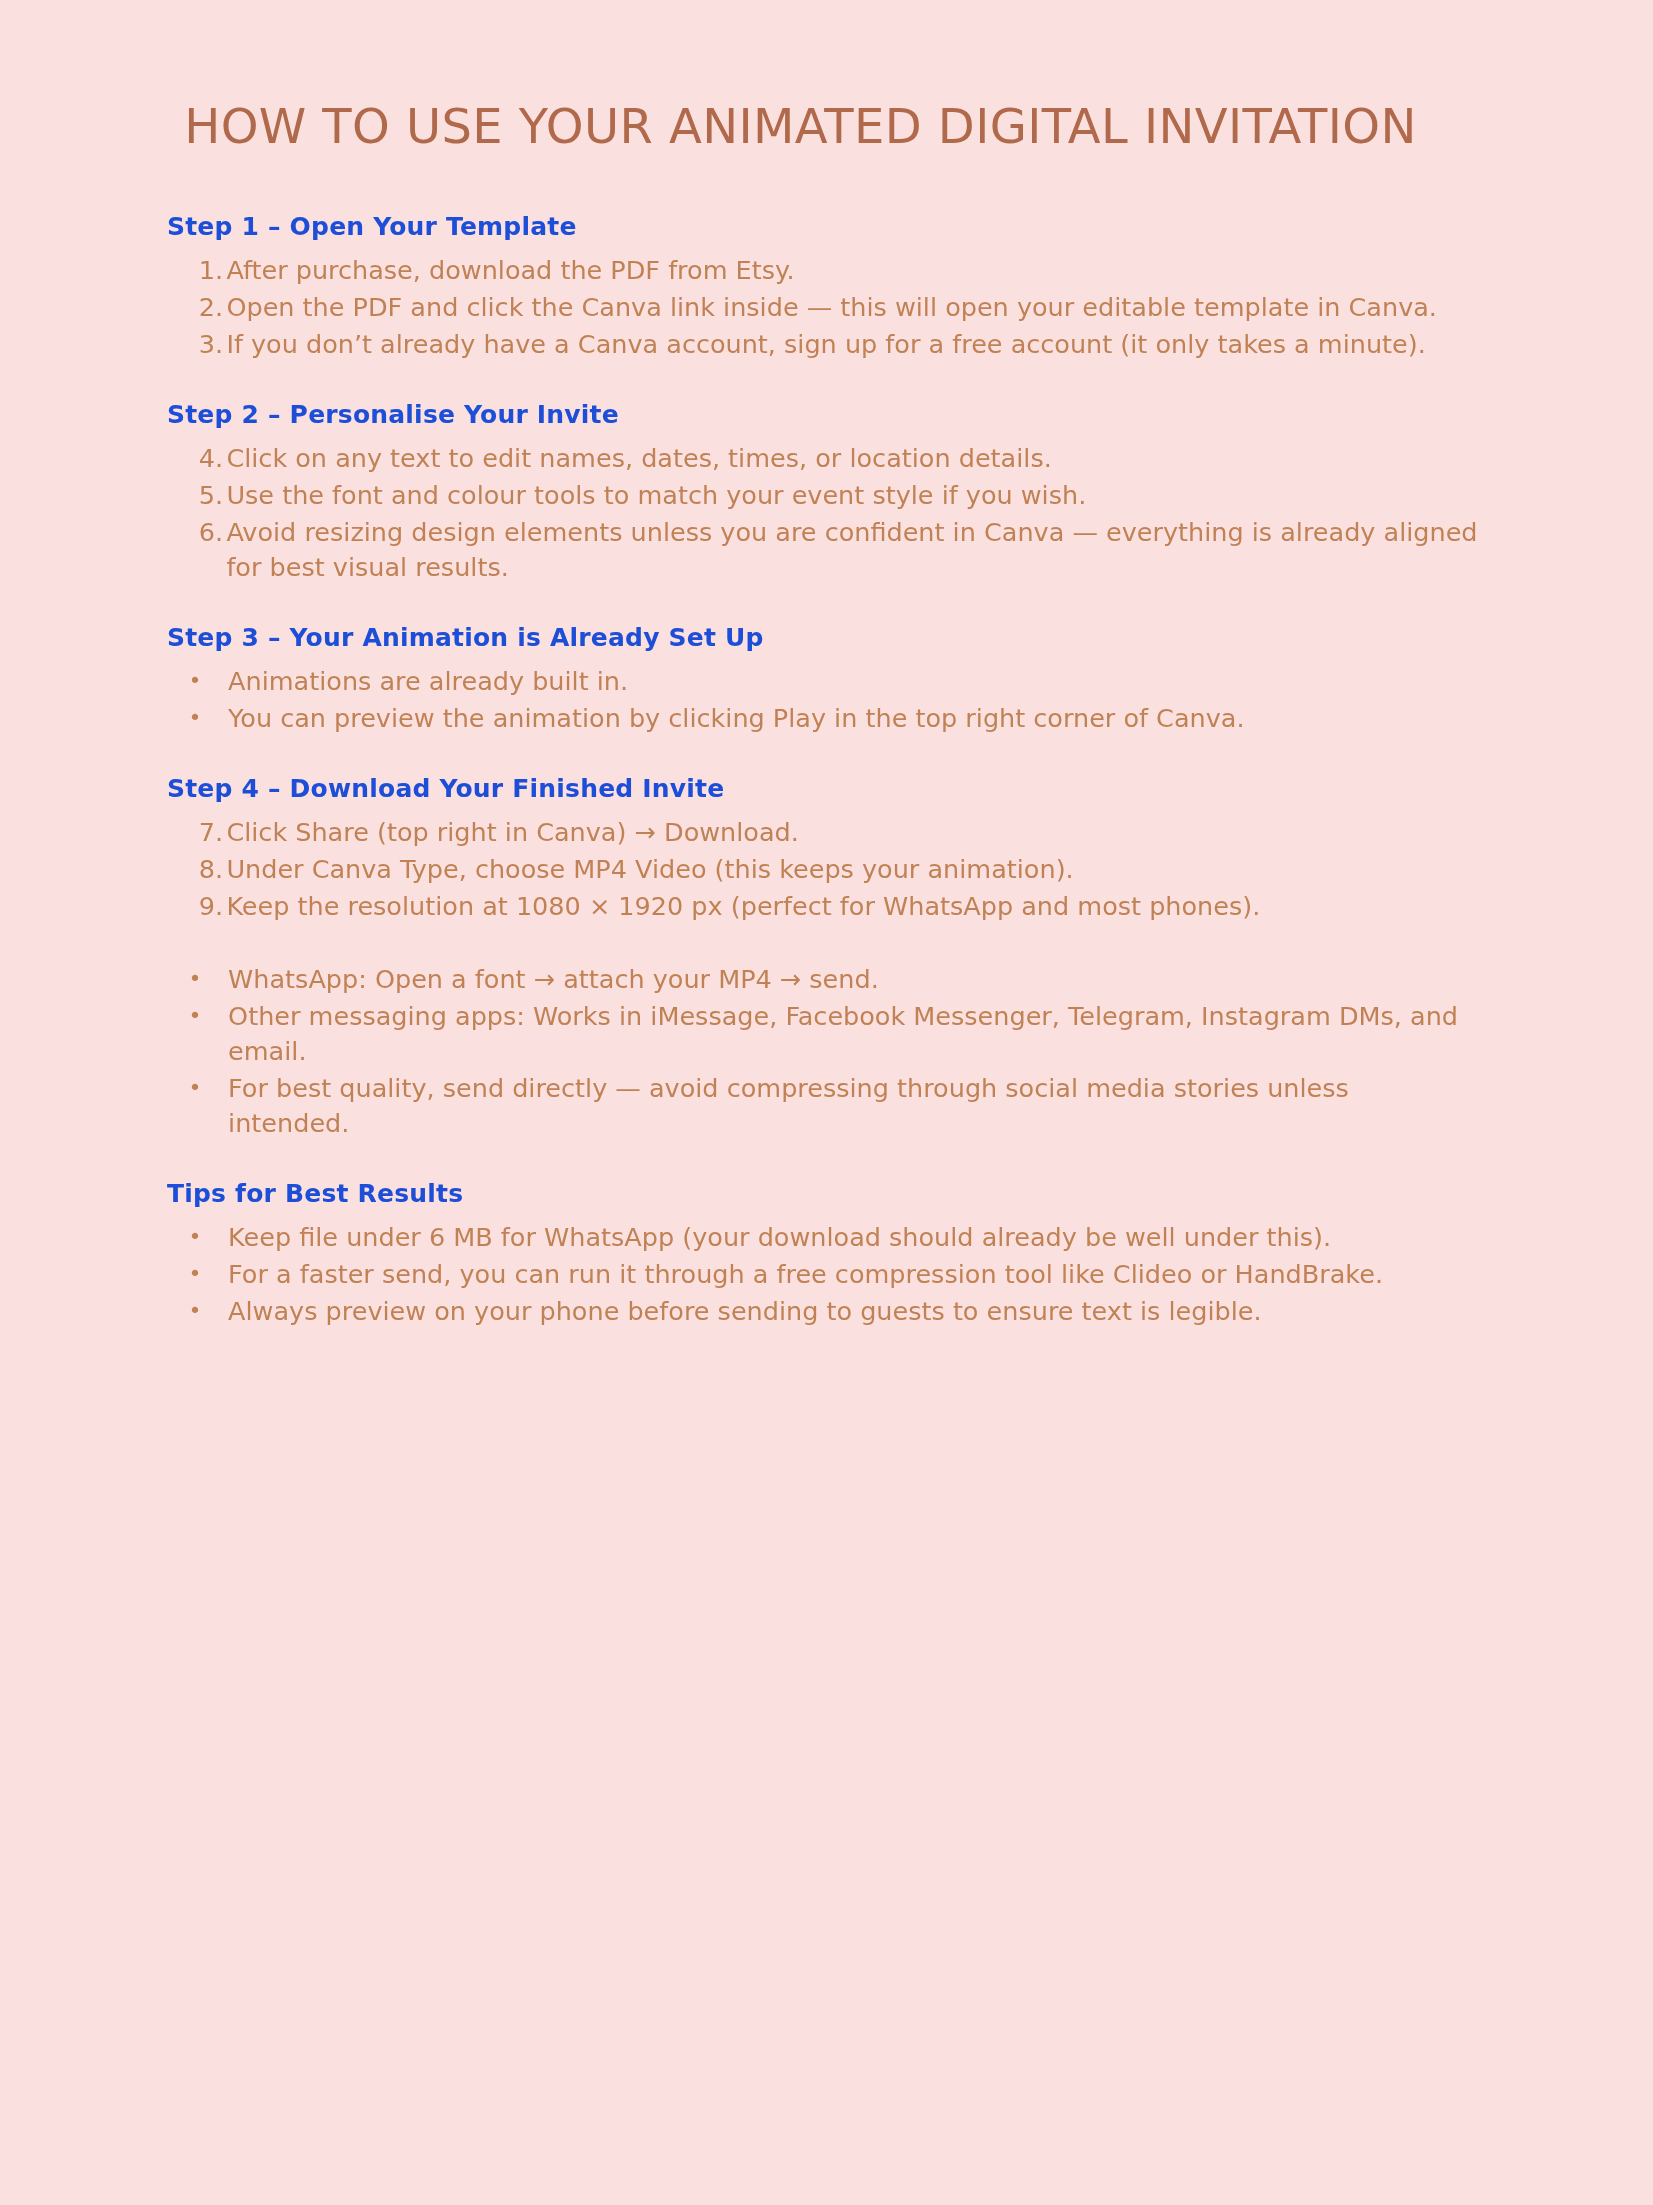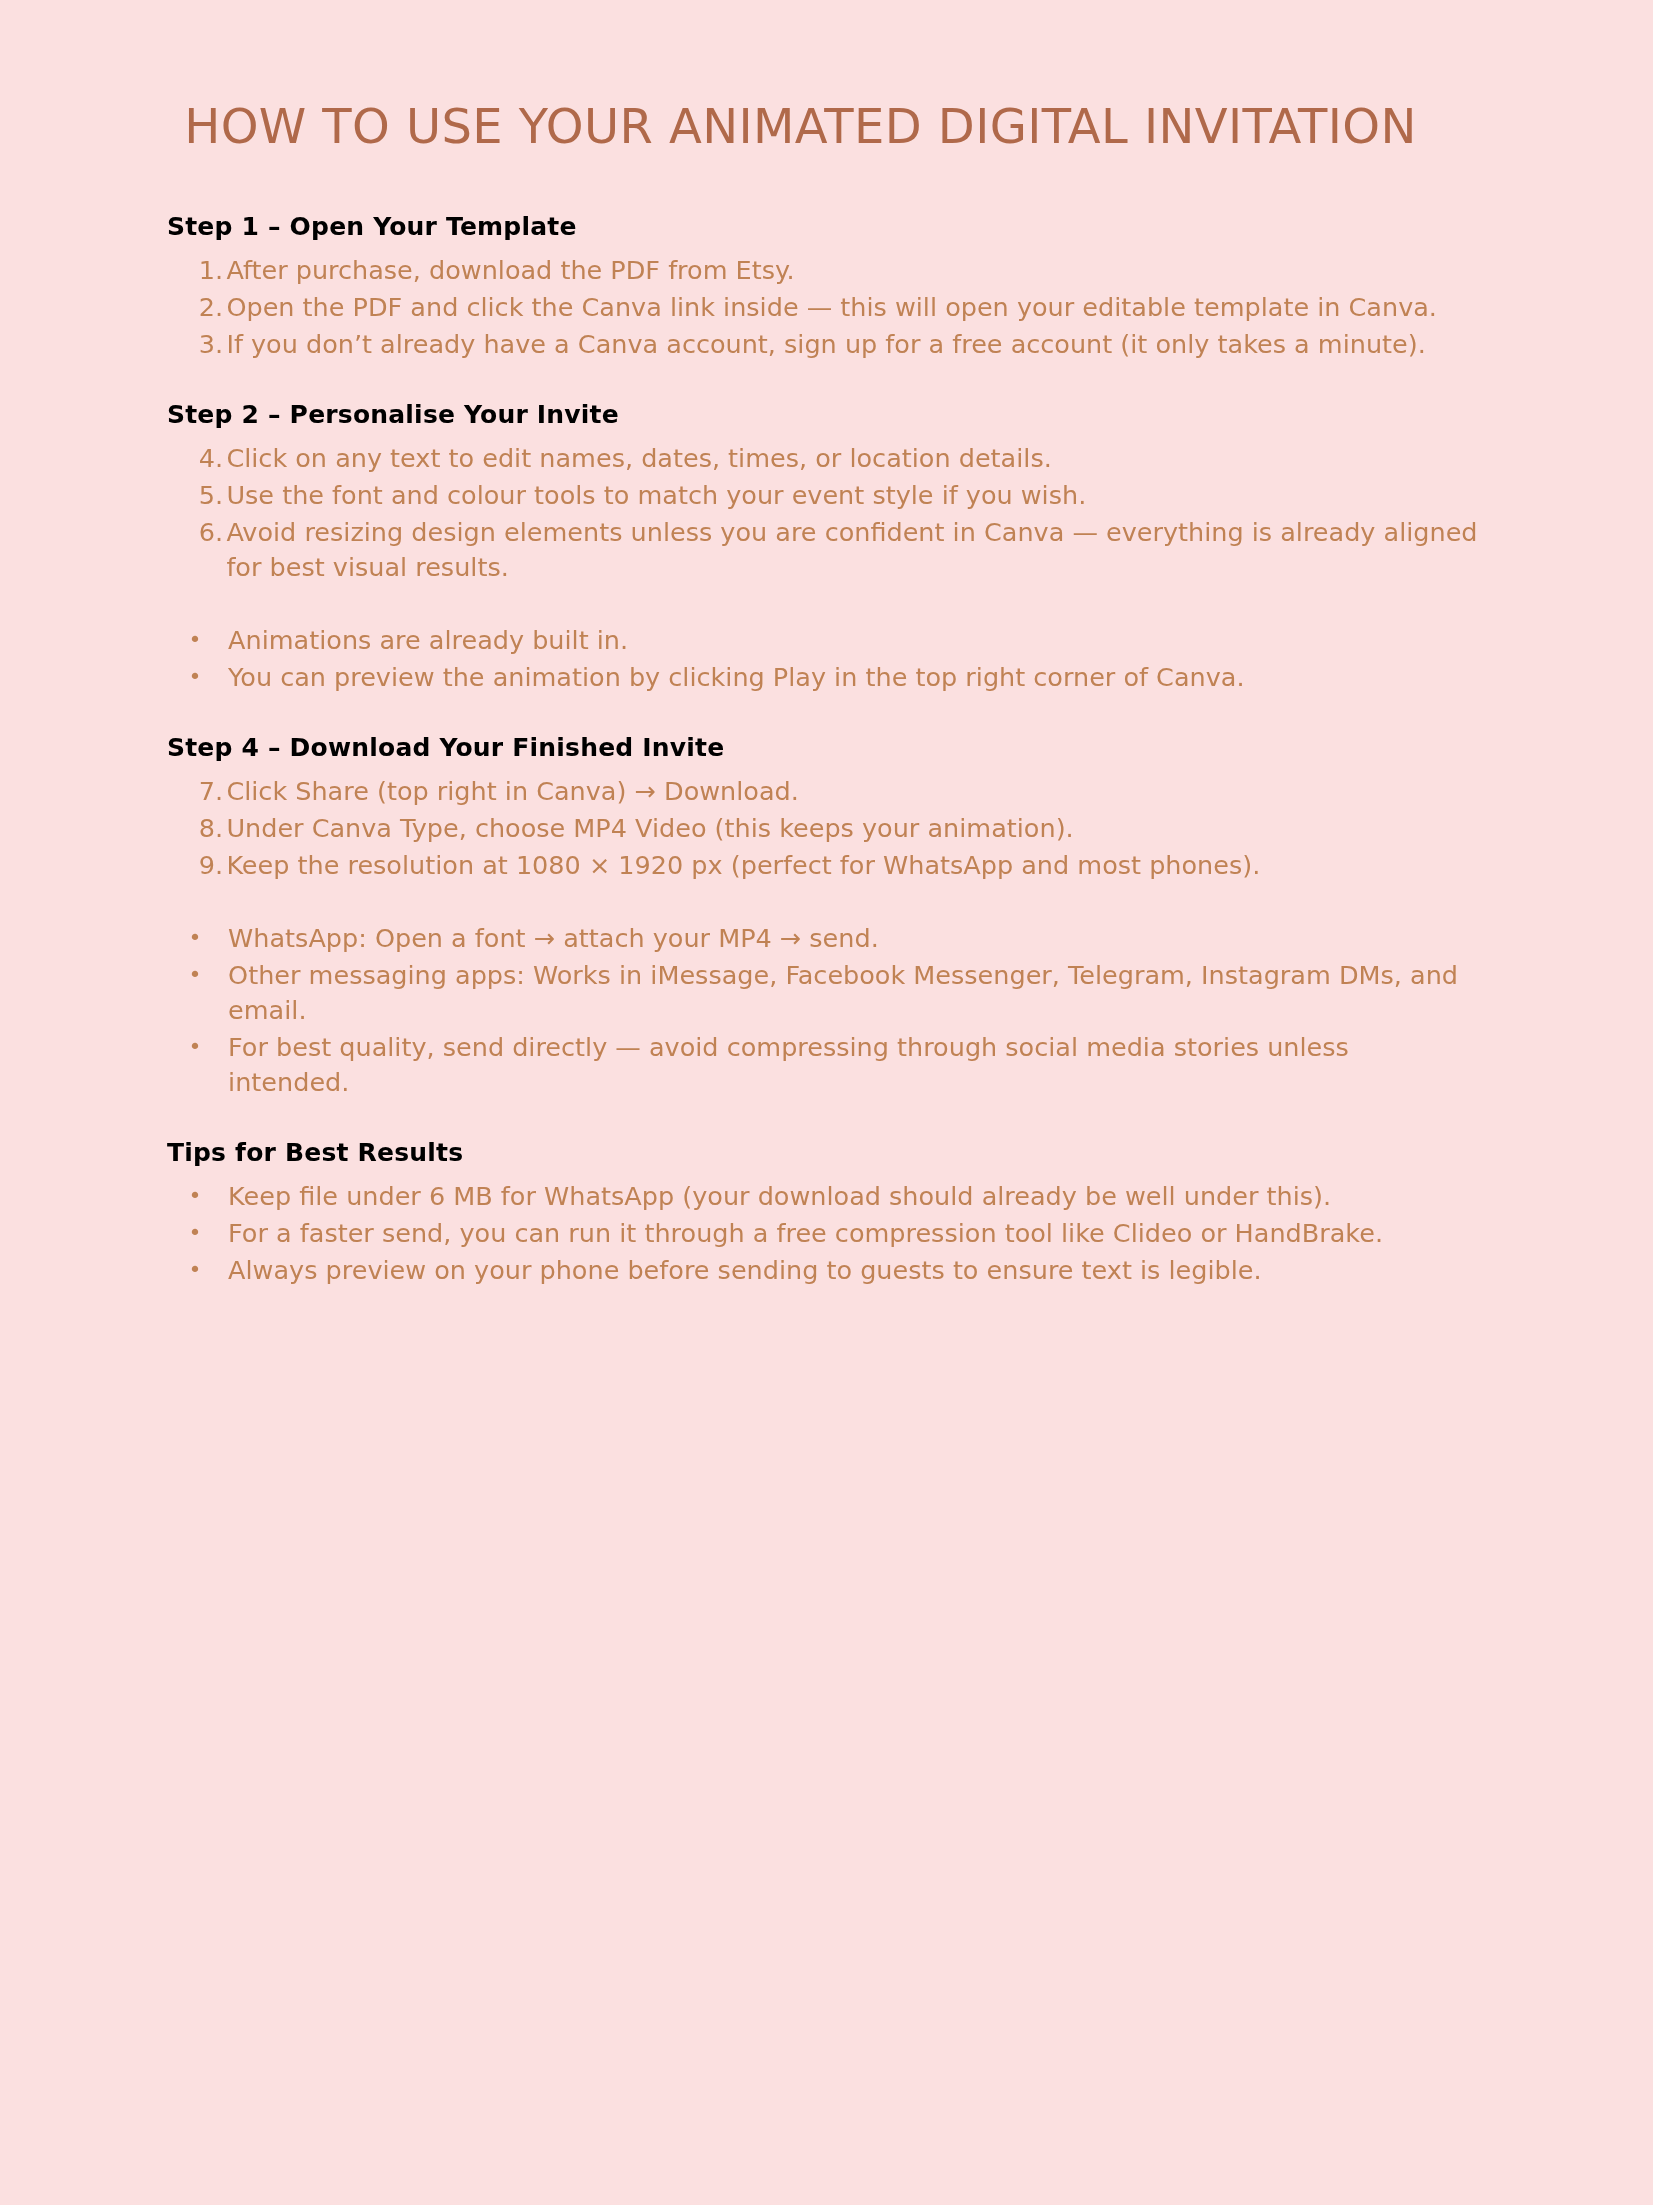--- a/index.html
+++ b/index.html
@@ -36,21 +36,21 @@
     padding-left: 167px;
     padding-right: 123px;
     padding-top: 58px;
   }
   .section {
     margin-bottom: 38px;
   }
   .section-heading {
     font-size: 25px;
     font-weight: bold;
-    color: #000000;
+    color: #1d4ed8;
     margin-bottom: 12px;
     letter-spacing: 0.2px;
   }
   ol.numlist, ul.bullist {
     margin: 0;
     padding: 0;
     list-style: none;
   }
   li.num-item {
     display: flex;
@@ -128,20 +128,21 @@
           <span class="text">Use the font and colour tools to match your event style if you wish.</span>
         </li>
         <li class="num-item">
           <span class="marker">6.</span>
           <span class="text">Avoid resizing design elements unless you are confident in Canva — everything is already aligned for best visual results.</span>
         </li>
       </ol>
     </div>
 
     <div class="section">
+      <div class="section-heading">Step 3 – Your Animation is Already Set Up</div>
       <ul class="bullist">
         <li class="bul-item">
           <span class="marker">•</span>
           <span class="text">Animations are already built in.</span>
         </li>
         <li class="bul-item">
           <span class="marker">•</span>
           <span class="text">You can preview the animation by clicking Play in the top right corner of Canva.</span>
         </li>
       </ul>

